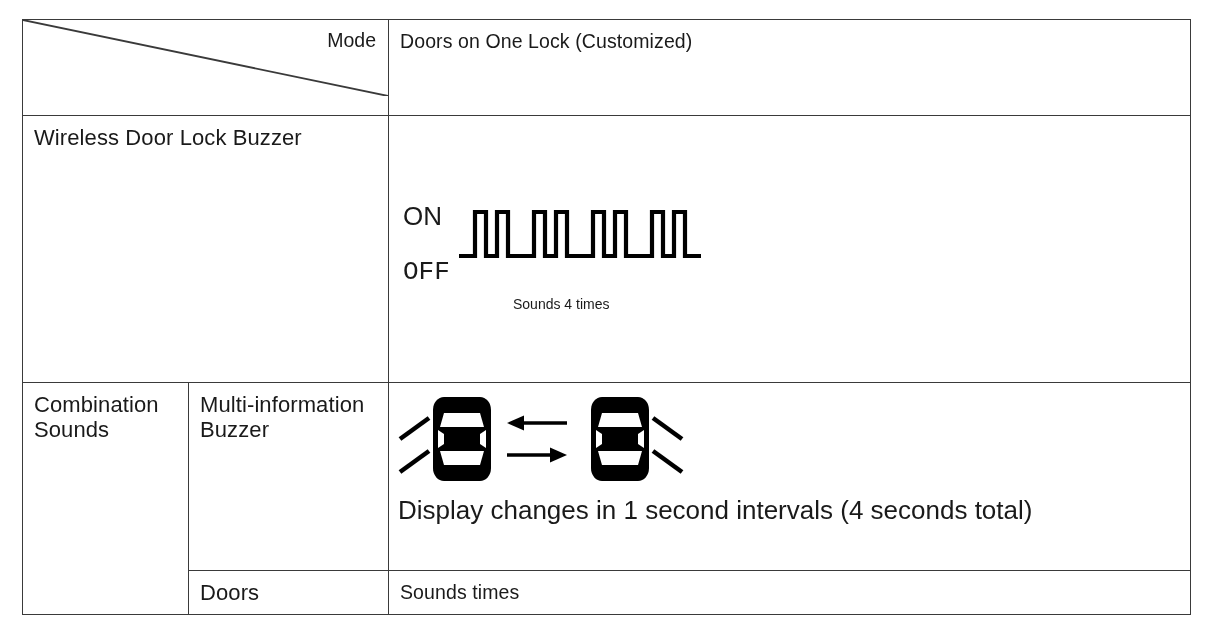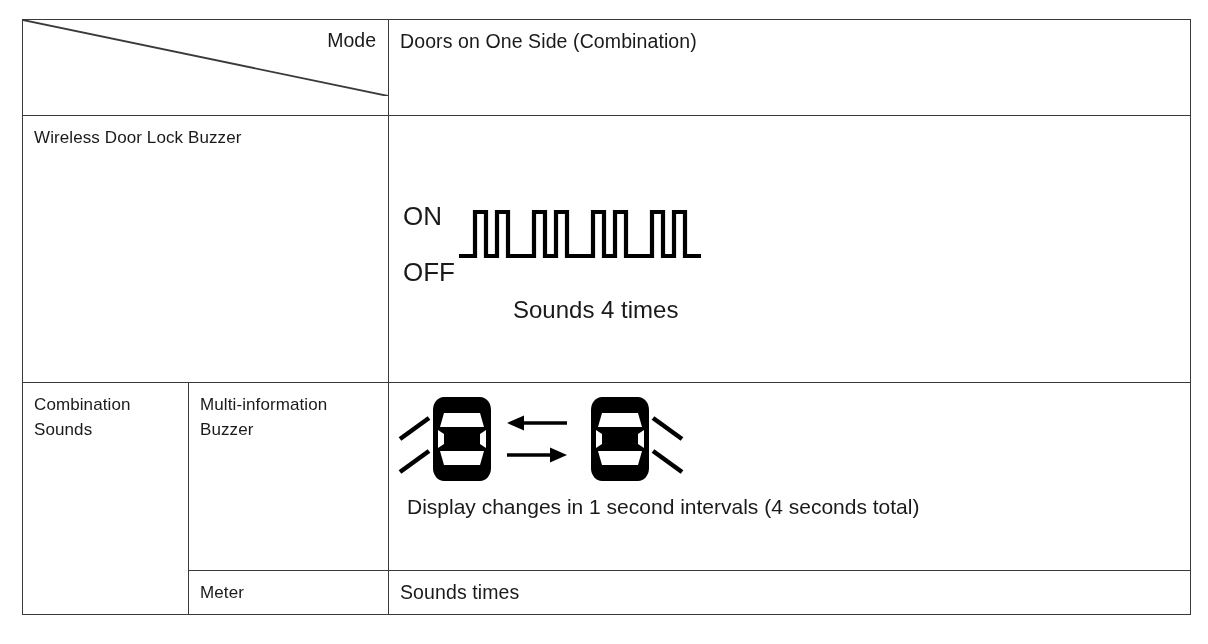--- a/index.html
+++ b/index.html
@@ -36,21 +36,21 @@
   }
   .tbl td {
     border: 1.6px solid #3a3a3a;
     vertical-align: top;
     padding: 0;
     background: #ffffff;
   }
 
   .cell-pad {
     padding: 9px 11px 0 11px;
-    font-size: 17px;
+    font-size: 22px;
     line-height: 25px;
     letter-spacing: 0.1px;
   }
 
   
   .corner {
     position: relative;
     height: 76px;
   }
   .corner-svg {
@@ -86,47 +86,47 @@
     left: 0;
     top: 0;
     display: block;
   }
   .wave-lbl {
     position: absolute;
     font-size: 26px;
     line-height: 21px;
   }
   .lbl-on  { left: 2px; top: 4px; }
-  .lbl-off { left: 2px; top: 60px; }
+  .lbl-off { left: 2px; top: 60px; font-family: Liberation Mono, monospace; }
   .wave-cap {
     position: absolute;
     left: 112px;
     top: 94px;
-    font-size: 24px;
+    font-size: 14px;
     white-space: nowrap;
   }
 
   
   .mid-wrap {
     position: relative;
     margin: 8px 0 0 6px;
     width: 520px;
     height: 142px;
   }
   .mid-svg {
     position: absolute;
     left: 0;
     top: 0;
     display: block;
   }
   .mid-cap {
     position: absolute;
-    left: 12px;
+    left: 3px;
     top: 104px;
-    font-size: 21px;
+    font-size: 26px;
     white-space: nowrap;
   }
 </style>
 </head>
 <body>
 
 <div id="page">
 
   <table class="tbl">
     <colgroup>
@@ -139,21 +139,21 @@
       <tr>
         <td colspan="2">
           <div class="corner">
             <svg class="corner-svg" viewBox="0 0 366 76" preserveAspectRatio="none">
               <line x1="0" y1="0" x2="366" y2="76" stroke="#3a3a3a" stroke-width="1.8" vector-effect="non-scaling-stroke"></line>
             </svg>
             <span class="mode-label">Mode</span>
           </div>
         </td>
         <td>
-          <div class="cell-pad valcell">Doors on One Side (Combination)</div>
+          <div class="cell-pad valcell">Doors on One Lock (Customized)</div>
         </td>
       </tr>
 
       <tr>
         <td colspan="2">
           <div class="cell-pad">Wireless Door Lock Buzzer</div>
         </td>
         <td>
           <div class="wave-wrap">
             <span class="wave-lbl lbl-on">ON</span>
@@ -203,21 +203,21 @@
                   <polygon points="172,64 155,56.5 155,71.5" fill="#000000"></polygon>
                 </g>
               </svg>
             <span class="mid-cap">Display changes in 1 second intervals (4 seconds total)</span>
           </div>
         </td>
       </tr>
 
       <tr>
         <td>
-          <div class="cell-pad">Meter</div>
+          <div class="cell-pad">Doors</div>
         </td>
         <td>
           <div class="cell-pad valcell">Sounds times</div>
         </td>
       </tr>
 
     </tbody>
   </table>
 </div>
 

